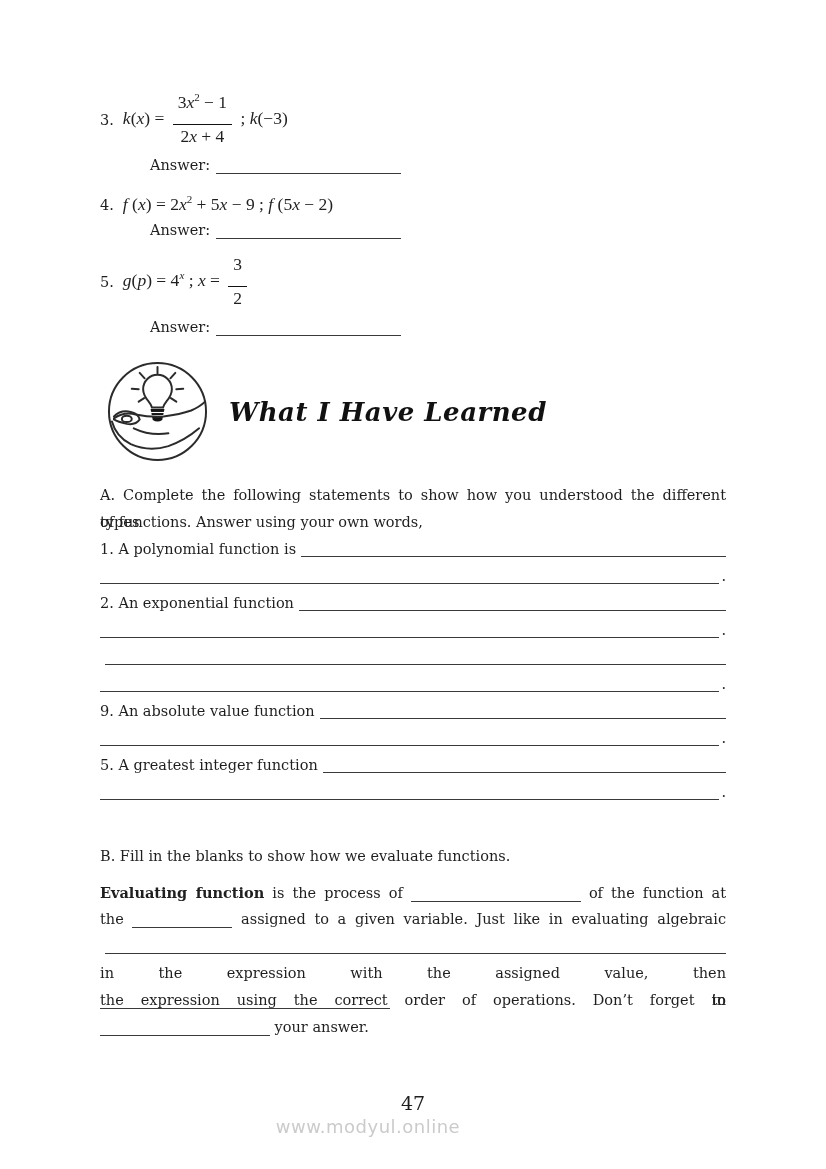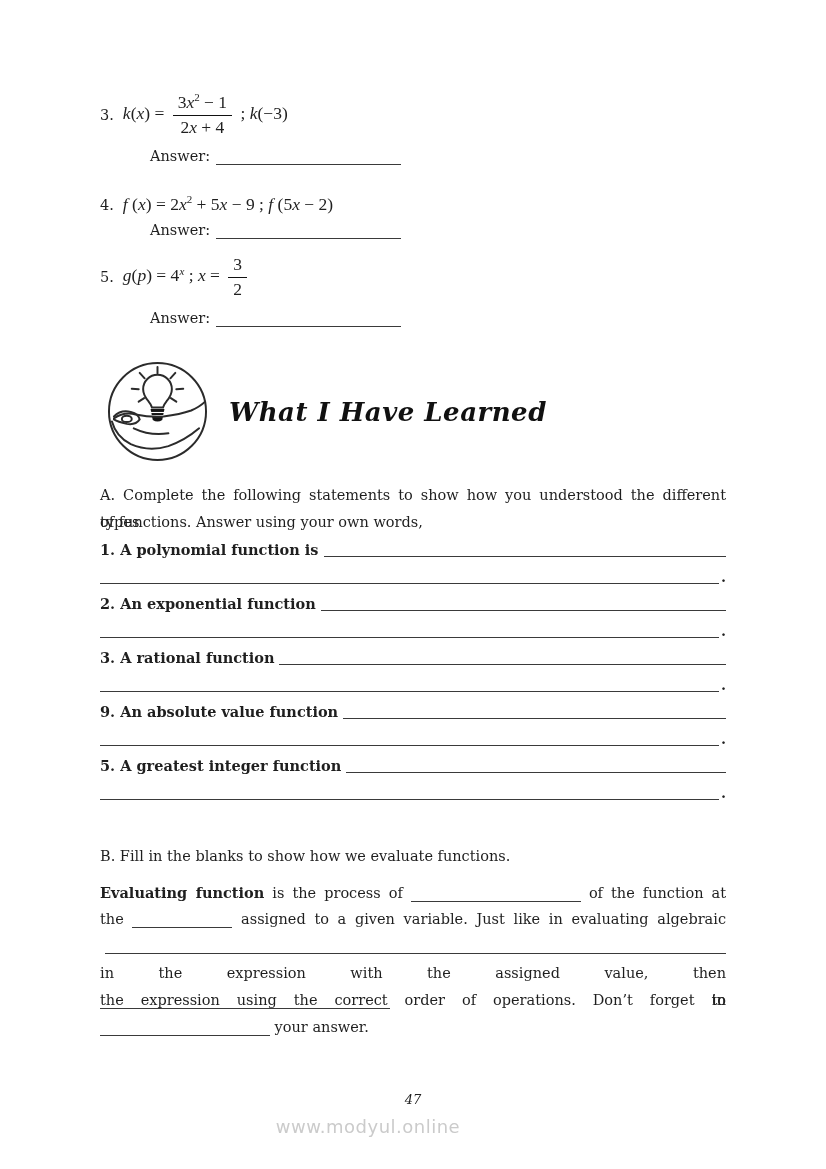--- a/index.html
+++ b/index.html
@@ -13,48 +13,48 @@
   
   .qrow{display:flex;align-items:center;gap:9px;}
   .qnum{font-size:14.5px;}
   .math{font-family:"Liberation Serif",serif;font-size:17.5px;}
   .math .u{font-style:normal;}
   .math .it{font-style:italic;}
   .math sup{font-size:11px;line-height:0;}
   .math sup.it{font-style:italic;}
   .frac{display:inline-flex;flex-direction:column;text-align:center;
         vertical-align:middle;margin:0 4px;line-height:1.25;}
-  .fnum{border-bottom:1.4px solid #111;padding:0 5px 1px;}
+  .fnum{border-bottom:1.4px solid #111;padding:0 5px 10px;}
   .fden{padding-top:1px;}
   .answer-row{margin-left:50px;line-height:27px;}
   .ans-blank{display:inline-block;width:185px;height:12px;
              border-bottom:1.4px solid #3a3a3a;vertical-align:-4px;margin-left:6px;}
 
   
   #learned{display:flex;align-items:center;gap:20px;height:103px;}
   #learned .icon-wrap{margin-left:6px;width:103px;height:103px;flex:0 0 auto;}
   #learned h1{margin:0;font-family:"DejaVu Serif",serif;font-weight:bold;
               font-style:italic;font-size:26px;letter-spacing:.5px;color:#111;}
 
   
   .line27{height:27px;line-height:27px;white-space:nowrap;}
   .jline{height:27px;line-height:27px;text-align:justify;text-align-last:justify;}
   .fline{display:flex;height:27px;line-height:27px;}
-  .fline>span{white-space:pre;font-weight:bold;}
+  .fline>span{white-space:pre;}
   .fill{flex:1;align-self:flex-end;margin-bottom:6px;margin-left:5px;
         border-bottom:1.4px solid #3a3a3a;min-width:12px;}
   .fill.lead{margin-left:0;margin-right:2px;}
   .blank{display:inline-block;height:12px;border-bottom:1.4px solid #3a3a3a;
          vertical-align:-4px;}
   .bold{font-weight:bold;}
   #secB .bpara{margin-top:9px;}
 
   
   .footer-num{position:absolute;left:0;width:826px;text-align:center;
-              font-size:13px;color:#1f1f1f;font-style:italic;}
+              font-size:19px;color:#1f1f1f;}
   .footer-wm{position:absolute;left:0;width:736px;text-align:center;
              font-family:"DejaVu Sans",sans-serif;font-size:18px;
              color:#cbcbcb;letter-spacing:.5px;}
   svg .ln{fill:none;stroke:#2b2b2b;stroke-width:2;stroke-linecap:round;}
 </style>
 </head>
 <body>
 
 <div class="page">
 
@@ -139,21 +139,20 @@
     <div class="fline">
       <span>2. An exponential function</span>
       <span class="fill"></span>
     </div>
     <div class="fline">
       <span class="fill lead"></span>
       <span>.</span>
     </div>
 
     <div class="fline">
-      <span>3. A rational function</span>
       <span class="fill"></span>
     </div>
     <div class="fline">
       <span class="fill lead"></span>
       <span>.</span>
     </div>
 
     <div class="fline">
       <span>9. An absolute value function</span>
       <span class="fill"></span>

